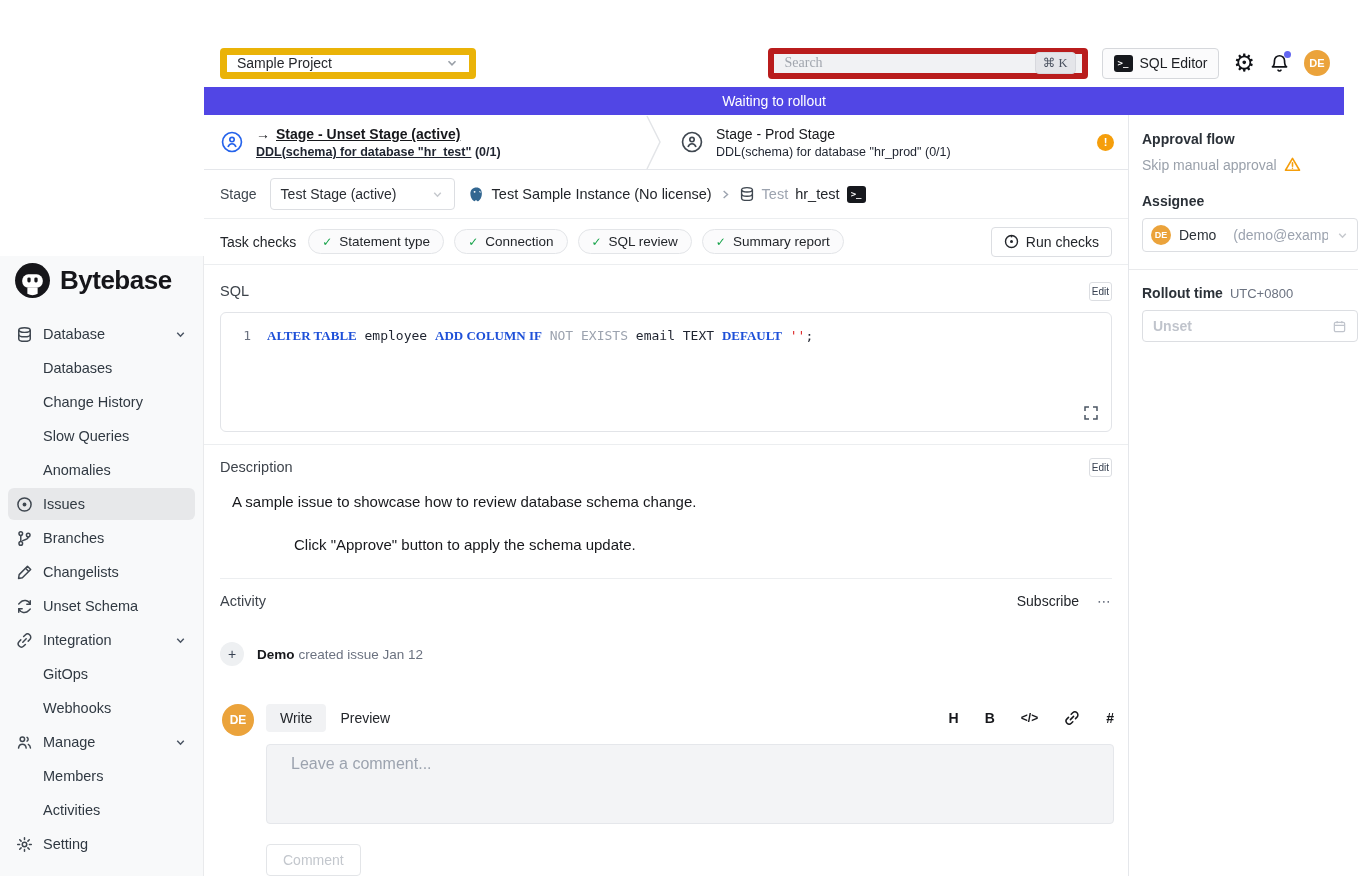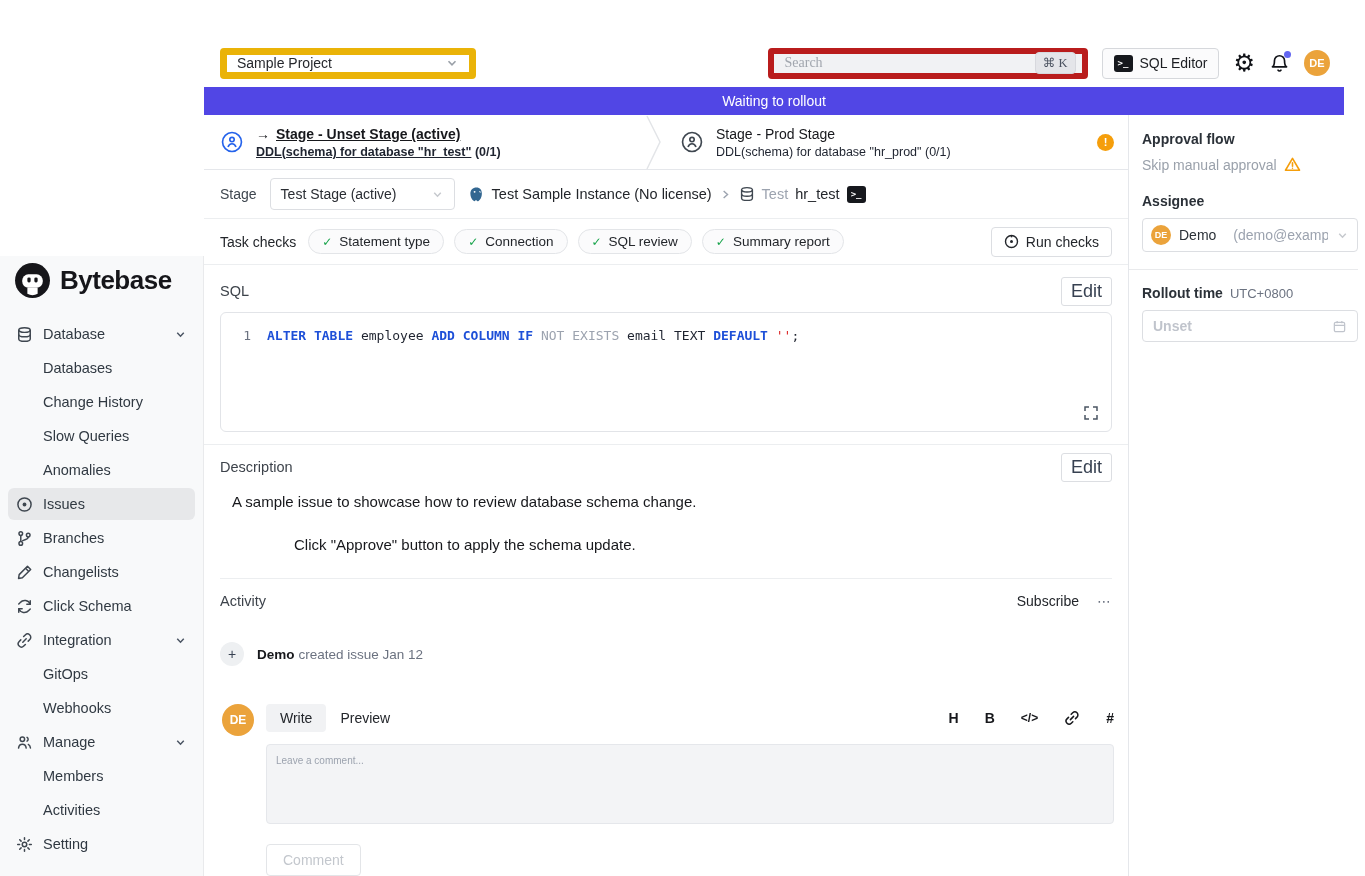--- a/index.html
+++ b/index.html
@@ -76,25 +76,25 @@
   .checks-label { color:#23262b; margin-right:12px; }
   .check-pills { display:flex; gap:10px; }
   .pill { display:flex; align-items:center; gap:7px; border:1px solid #e3e5e8; background:#fbfbfc; border-radius:999px; padding:4px 13px; font-size:13.5px; color:#23262b; cursor:pointer; }
   .pill .ck { color:#16a34a; font-weight:700; font-size:12px; }
   .runchecks-btn { margin-left:auto; display:flex; align-items:center; gap:7px; border:1px solid #dcdee2; border-radius:4px; background:#fff; padding:6px 12px; font-size:14px; color:#23262b; cursor:pointer; }
 
   
   .sql-section { padding:12px 16px 0; }
   .sec-head { display:flex; align-items:center; height:28px; }
   .sec-title { color:#3d434b; font-size:14.5px; }
-  .edit-btn { margin-left:auto; border:1px solid #dcdee2; background:#fff; border-radius:3px; font-size:18px; color:#374151; padding:3px 9px; cursor:pointer; }
+  .edit-btn { margin-left:auto; border:1px solid #dcdee2; background:#fff; border-radius:3px; font-size:10px; color:#374151; padding:3px 2px; cursor:pointer; }
   .code-box { margin-top:7px; border:1px solid #e2e4e8; border-radius:6px; height:120px; position:relative; padding:14px 0; background:#fff; }
   .code-line { display:flex; font-family:"DejaVu Sans Mono","Liberation Mono",monospace; font-size:13px; line-height:1.4; }
   .lineno { width:30px; text-align:right; color:#6b7280; margin-right:16px; flex:0 0 30px; }
-  .tok-keyword { color:#1e50d8; font-weight:600; }
+  .tok-keyword { color:#1e50d8; font-weight:600;font-family:Liberation Serif, serif; }
   .tok-plain { color:#1f2430; }
   .tok-muted { color:#9ca3af; }
   .tok-string { color:#dc2626; }
   .expand-icon { position:absolute; right:12px; bottom:10px; color:#4b5563; cursor:pointer; display:flex; }
 
   
   .desc-section { margin-top:12px; border-top:1px solid #eceef0; padding:8px 16px 0; }
   .desc-body { padding:12px 12px 0; font-size:15px; color:#17181c; }
   .desc-line2 { margin-top:26px; margin-left:62px; }
   .desc-bottom { border-bottom:1px solid #eceef0; height:26px; }
@@ -112,21 +112,21 @@
   
   .comment-block { display:flex; gap:12px; padding:38px 16px 0 18px; }
   .comment-avatar { position:relative; width:32px; flex:0 0 32px; }
   .comment-avatar .avatar { width:32px; height:32px; font-size:12px; }
   .comment-main { flex:1; }
   .editor-tabs { display:flex; align-items:center; }
   .tab { padding:6px 14px; border-radius:4px; color:#23262b; cursor:pointer; }
   .tab.active { background:#f1f2f4; font-weight:500; }
   .fmt-toolbar { margin-left:auto; display:flex; align-items:center; gap:26px; color:#17181c; }
   .fmt-btn { font-weight:700; font-size:14px; cursor:pointer; display:flex; align-items:center; }
-  .comment-textarea { margin-top:12px; width:848px; height:80px; background:#f3f4f6; border:1px solid #e5e7eb; border-radius:4px; resize:none; padding:10px 9px; font-family:inherit; font-size:10px; color:#1f2937; }
+  .comment-textarea { margin-top:12px; width:848px; height:80px; background:#f3f4f6; border:1px solid #e5e7eb; border-radius:4px; resize:none; padding:10px 24px; font-family:inherit; font-size:16px; color:#1f2937; }
   .comment-textarea::placeholder { color:#9ca3af; }
   .comment-submit { margin-top:17px; border:1px solid #e3e5e8; background:#fff; border-radius:4px; color:#c3c7cd; font-size:14px; padding:7px 16px; cursor:default; }
 
   
   .right-panel { flex:1; border-left:1px solid #e5e7eb; padding:16px 8px 0 13px; }
   .rp-label { font-weight:700; color:#2b3138; margin-bottom:9px; }
   .rp-skip { color:#9aa1ab; display:flex; align-items:center; gap:7px; margin-bottom:20px; }
   .rp-select { width:216px; height:34px; border:1px solid #dcdee2; border-radius:4px; display:flex; align-items:center; gap:8px; padding:0 8px; overflow:hidden; cursor:pointer; background:#fff; }
   .rp-select .avatar { width:20px; height:20px; font-size:9px; flex:0 0 20px; }
   .rp-name { color:#2b3138; white-space:nowrap; }
@@ -214,21 +214,21 @@
           <span class="side-label">Changelists</span>
         </div>
         <div class="side-item">
           <span class="side-icon">
             <svg class="ic" width="17" height="17" viewBox="0 0 16 16" fill="none" stroke="currentColor" stroke-width="1.4" stroke-linecap="round" stroke-linejoin="round">
               <path d="M13.4 2.6v3.2h-3.2"></path>
               <path d="M2.6 13.4v-3.2h3.2"></path>
               <path d="M13.4 5.8A5.6 5.6 0 0 0 4 4.2L2.6 5.6M2.6 10.2A5.6 5.6 0 0 0 12 11.8l1.4-1.4"></path>
             </svg>
           </span>
-          <span class="side-label">Click Schema</span>
+          <span class="side-label">Unset Schema</span>
         </div>
         <div class="side-item">
           <span class="side-icon">
             <svg class="ic" width="17" height="17" viewBox="0 0 16 16" fill="none" stroke="currentColor" stroke-width="1.4" stroke-linecap="round">
               <path d="M6.4 9.6l3.2-3.2"></path>
               <path d="M7.2 4.3l1.5-1.5a3 3 0 0 1 4.3 4.3l-1.5 1.5"></path>
               <path d="M8.8 11.7l-1.5 1.5A3 3 0 0 1 3 8.9l1.5-1.5"></path>
             </svg>
           </span>
           <span class="side-label">Integration</span>

